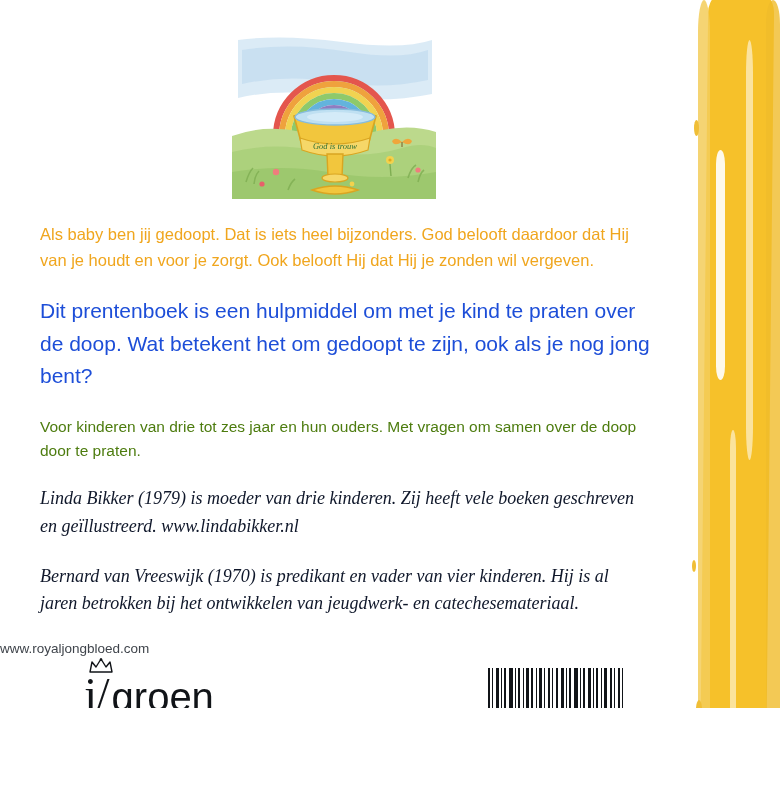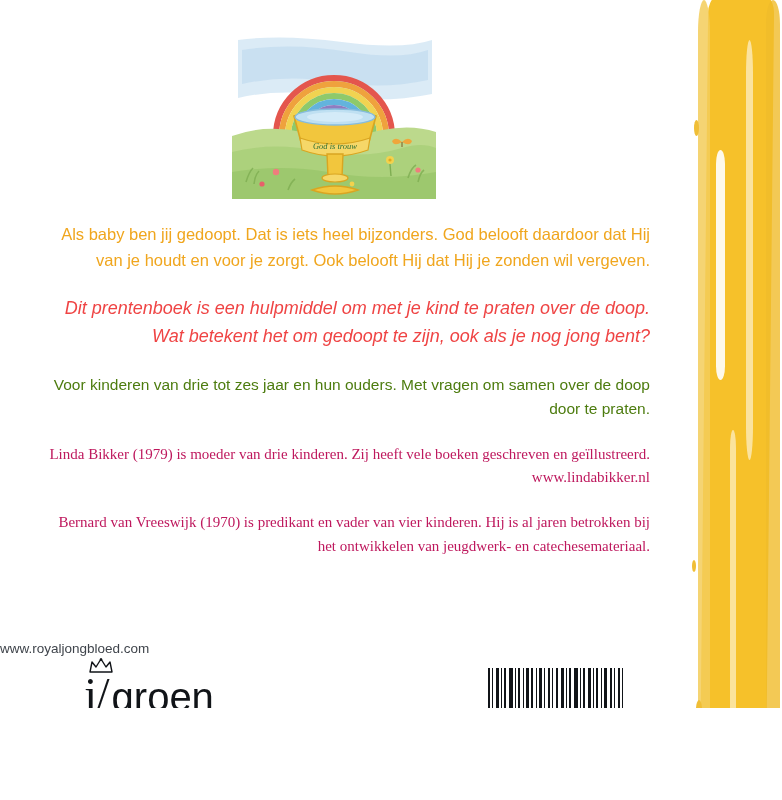--- a/index.html
+++ b/index.html
@@ -105,42 +105,42 @@
     height: 167px;
   }
   .illu-svg { display: block; }
 
   
   .copy {
     position: absolute;
     top: 222px;
     left: 40px;
     width: 610px;
-    text-align: right;
+    text-align: left;
   }
   .para {
     margin: 0 0 22px 0;
     line-height: 1.55;
   }
   .para.blurb {
     color: #f0a61e;
     font-size: 16.5px;
   }
   .para.desc {
-    color: #ef4444;
-    font-size: 18px;
-    font-style: italic;
+    color: #1d4ed8;
+    font-size: 21px;
   }
   .para.audience {
     color: #4d7c0f;
     font-size: 15.5px;
   }
   .para.bio {
-    color: #be185d;
-    font-size: 15px;
+    color: #0f172a;
+    font-size: 18px;
+    font-style: italic;
     font-family: "Liberation Serif", serif;
   }
   .para.bio.second { margin-bottom: 0; }
 
   
   .publisher-url {
     position: absolute;
     top: 641px;
     left: 0;
     width: 660px;

